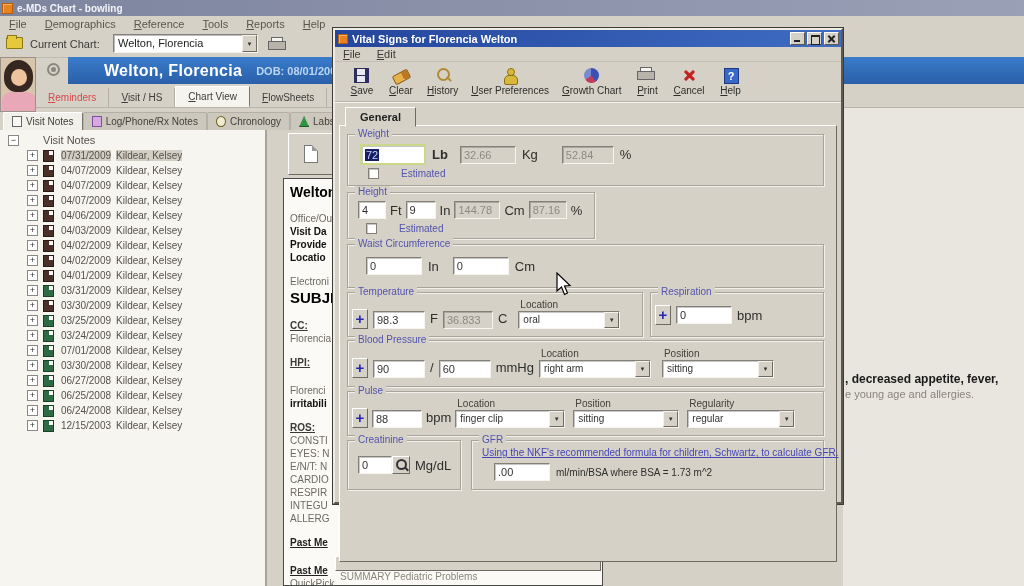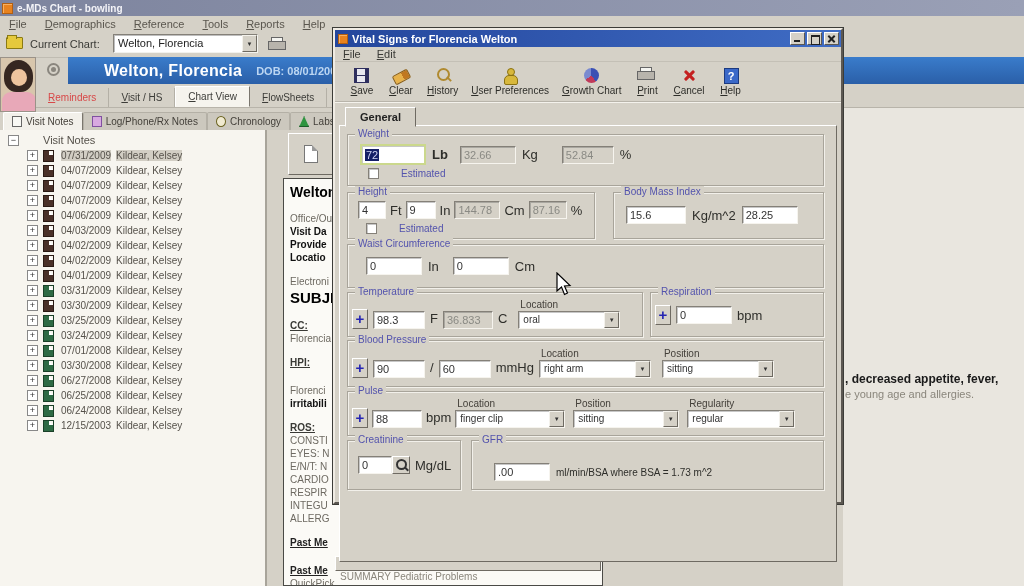--- a/index.html
+++ b/index.html
@@ -544,32 +544,20 @@
             <span>87.16</span>
           </span>
         <span class="unit">%</span>
       </div>
       <div class="chkrow" style="left:18px; top:30px">
         <span class="chk"></span>
         <span class="chklabel">Estimated</span>
       </div>
     </div>
 
-    <div class="fs" style="left:278px; top:162px; width:211px; height:47px">
-      <span class="fs-legend">Body Mass Index</span>
-      <div class="row" style="left:12px; top:13px">
-        <span class="fld" style="width:60px">
-            <span>15.6</span>
-          </span>
-        <span class="unit">Kg/m^2</span>
-        <span class="fld" style="width:56px">
-            <span>28.25</span>
-          </span>
-      </div>
-    </div>
 
     <div class="fs" style="left:12px; top:214px; width:477px; height:44px">
       <span class="fs-legend">Waist Circumference</span>
       <div class="row" style="left:18px; top:12px">
         <span class="fld" style="width:56px">
             <span>0</span>
           </span>
         <span class="unit">In</span>
         <span class="fld" style="width:56px; margin-left:8px">
             <span>0</span>
@@ -678,20 +666,21 @@
         <span class="fld" style="width:34px">
             <span>0</span>
           </span>
         <span class="search-btn"></span>
         <span class="unit" style="margin-left:5px">Mg/dL</span>
       </div>
     </div>
 
     <div class="fs" style="left:136px; top:410px; width:353px; height:50px">
       <span class="fs-legend">GFR</span>
+      <a class="gfr-link" style="position:absolute; left:10px; top:6px">Using the NKF's recommended formula for children, Schwartz, to calculate GFR.</a>
       <div class="row" style="left:22px; top:22px">
         <span class="fld" style="width:56px">
             <span>.00</span>
           </span>
         <span class="gfr-unit">ml/min/BSA   where BSA = 1.73 m^2</span>
       </div>
     </div>
   </div>
 
   <svg class="cursor" width="18" height="26" viewBox="0 0 18 26">

